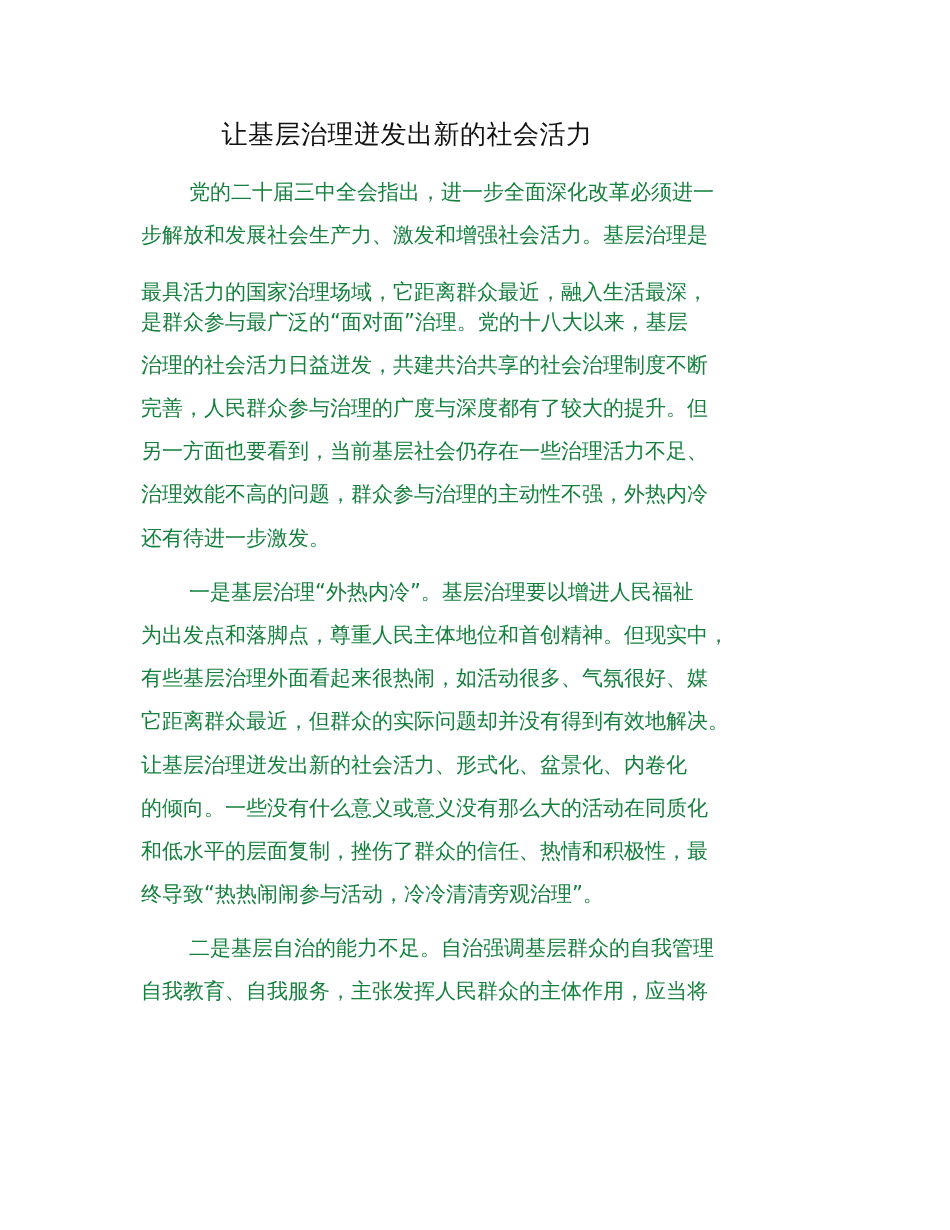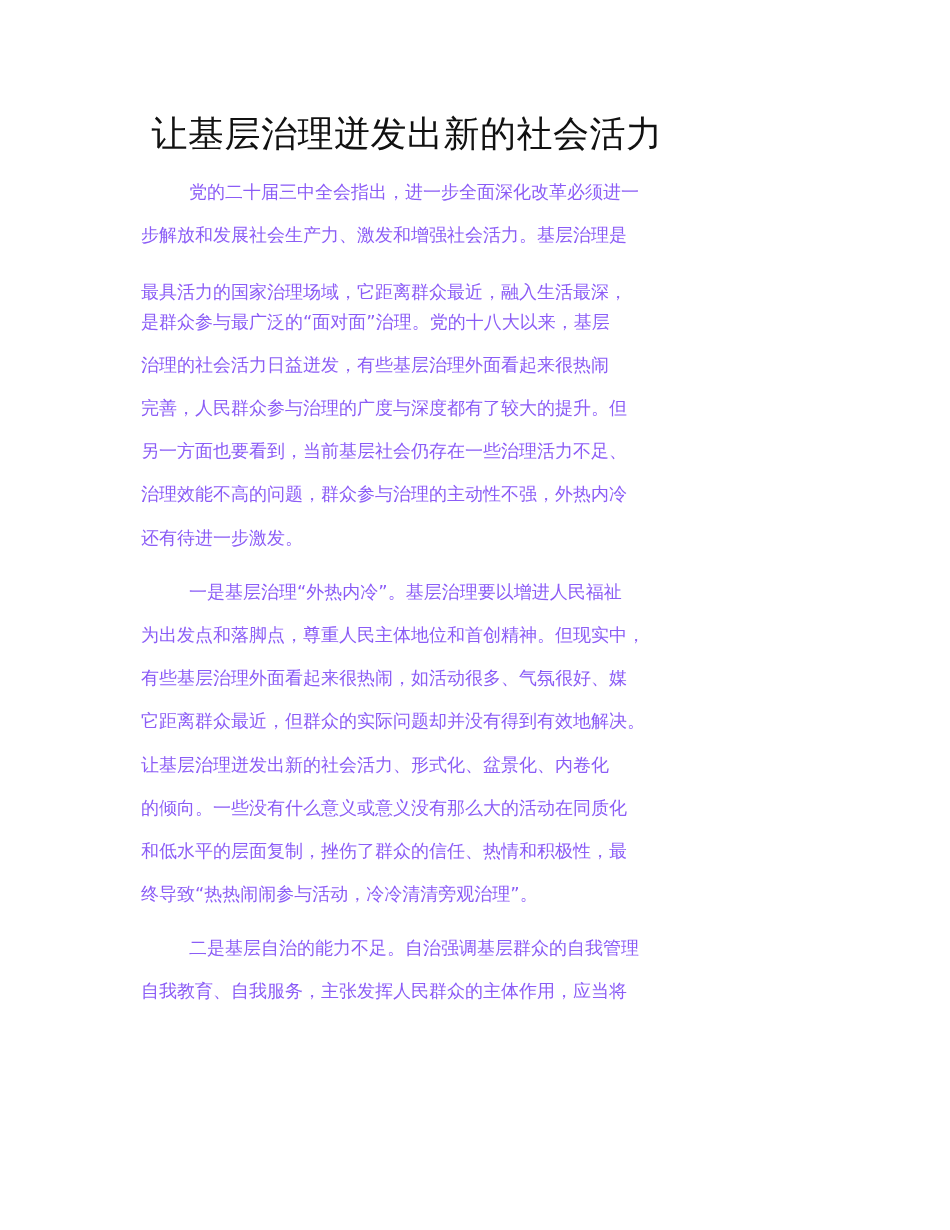--- a/index.html
+++ b/index.html
@@ -1,35 +1,35 @@
 <!DOCTYPE html>
 <html><head>
   <meta charset="utf-8">
   <style>
     html, body { margin: 0; padding: 0; background: #ffffff; }
     body { width: 950px; height: 1230px; position: relative; overflow: hidden;
            font-family: "DejaVu Sans", "Liberation Sans", sans-serif; color: #111111; }
     .page { position: absolute; left: 0; top: 0; width: 950px; height: 1230px; background: #fff; }
     .title { position: absolute; left: 0; width: 814px; top: 114px; text-align: center;
-             font-size: 36px; line-height: 40px; letter-spacing: 0.5px; color: #111; white-space: nowrap; }
-    .line { position: absolute; left: 141px; font-size: 18px; line-height: 30px; white-space: nowrap; color: #8b5cf6; }
+             font-size: 26px; line-height: 40px; letter-spacing: 0.5px; color: #111; white-space: nowrap; }
+    .line { position: absolute; left: 141px; font-size: 21px; line-height: 30px; white-space: nowrap; color: #15803d; }
     .indent { left: 189px; }
   </style>
 </head>
 <body>
 
 <div class="page">
   <div class="title">让基层治理迸发出新的社会活力</div>
 
   <div>
     <div class="line indent" style="top:177px">党的二十届三中全会指出，进一步全面深化改革必须进一</div>
     <div class="line" style="top:220px">步解放和发展社会生产力、激发和增强社会活力。基层治理是</div>
     <div class="line" style="top:277px">最具活力的国家治理场域，它距离群众最近，融入生活最深，</div>
     <div class="line" style="top:307px">是群众参与最广泛的“面对面”治理。党的十八大以来，基层</div>
-    <div class="line" style="top:350px">治理的社会活力日益迸发，有些基层治理外面看起来很热闹</div>
+    <div class="line" style="top:350px">治理的社会活力日益迸发，共建共治共享的社会治理制度不断</div>
     <div class="line" style="top:393px">完善，人民群众参与治理的广度与深度都有了较大的提升。但</div>
     <div class="line" style="top:436px">另一方面也要看到，当前基层社会仍存在一些治理活力不足、</div>
     <div class="line" style="top:479px">治理效能不高的问题，群众参与治理的主动性不强，外热内冷</div>
     <div class="line" style="top:523px">还有待进一步激发。</div>
   </div>
 
   <div>
     <div class="line indent" style="top:577px">一是基层治理“外热内冷”。基层治理要以增进人民福祉</div>
     <div class="line" style="top:620px">为出发点和落脚点，尊重人民主体地位和首创精神。但现实中，</div>
     <div class="line" style="top:663px">有些基层治理外面看起来很热闹，如活动很多、气氛很好、媒</div>

